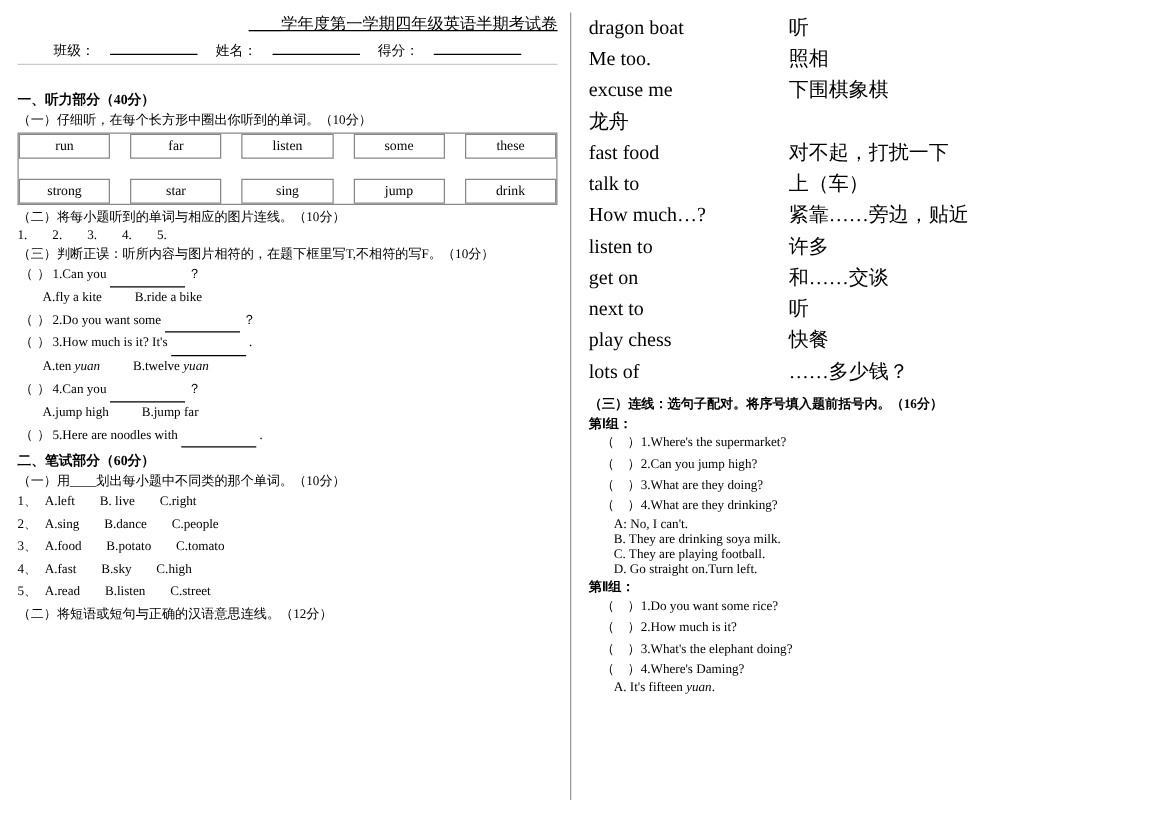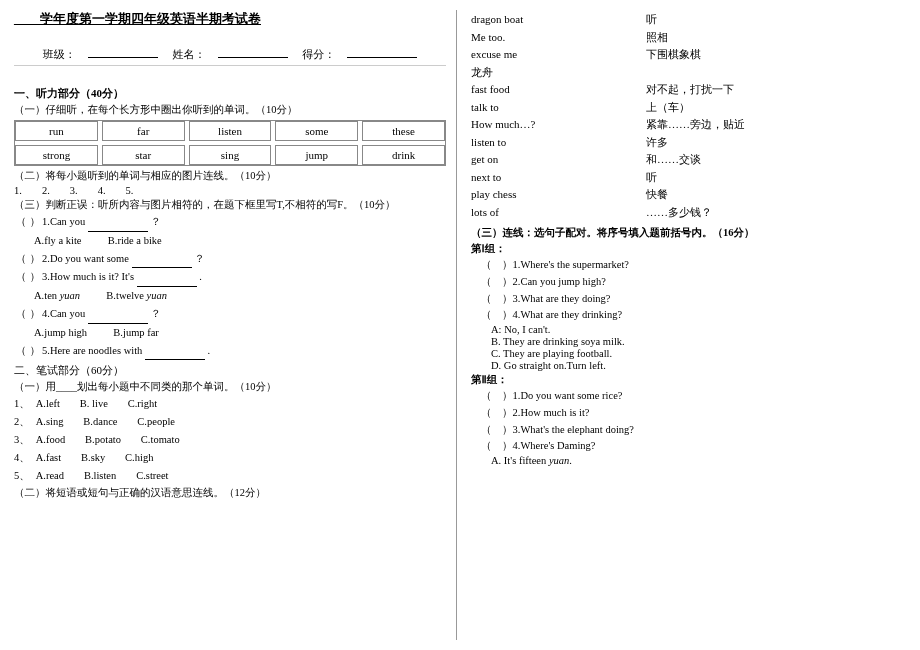--- a/index.html
+++ b/index.html
@@ -21,24 +21,24 @@
     .left-col {
       width: 450px;
       padding-right: 10px;
       border-right: 1px solid #999;
     }
     .right-col {
       width: 456px;
       padding-left: 14px;
     }
     .title {
-      text-align: left;
+      text-align: right;
       font-size: 13px;
-      font-weight: bold;
-      margin-bottom: 19px;
+      font-weight: normal;
+      margin-bottom: 5px;
       text-decoration: underline;
     }
     .info-line {
       text-align: center;
       font-size: 11px;
       margin-bottom: 20px;
       border-bottom: 1px solid #ccc;
       padding-bottom: 3px;
     }
     .info-line span {
@@ -54,21 +54,21 @@
       font-weight: bold;
       margin: 3px 0 2px;
     }
     .sub-section {
       font-size: 10.5px;
       margin: 2px 0;
     }
     .word-grid {
       display: grid;
       grid-template-columns: repeat(5, 1fr);
-      gap: 4px;
+      gap: 16px;
       margin: 3px 0;
       border: 1px solid #888;
     }
     .word-cell {
       border: 1px solid #888;
       padding: 3px 4px;
       text-align: center;
       font-size: 11px;
     }
     .numbered-line {
@@ -95,41 +95,40 @@
     .underline-blank {
       display: inline-block;
       border-bottom: 1px solid #000;
       min-width: 60px;
     }
     .option-row {
       margin-left: 20px;
       font-size: 10.5px;
     }
     .section2-title {
-      font-weight: normal;
+      font-weight: bold;
       font-size: 11px;
       margin: 3px 0 2px;
     }
     .item-row {
       font-size: 10.5px;
       margin: 1px 0;
       display: flex;
       gap: 6px;
     }
     
     .vocab-table {
       width: 100%;
       margin-bottom: 6px;
     }
     .vocab-row {
       display: flex;
       margin: 1px 0;
-      font-size: 11px;
+      font-size: 16px;
       line-height: 1.5;
-      gap: 15px;
     }
     .vocab-en {
       width: 160px;
       flex-shrink: 0;
     }
     .vocab-cn {
       flex: 1;
     }
     .right-section-title {
       font-size: 10.5px;

